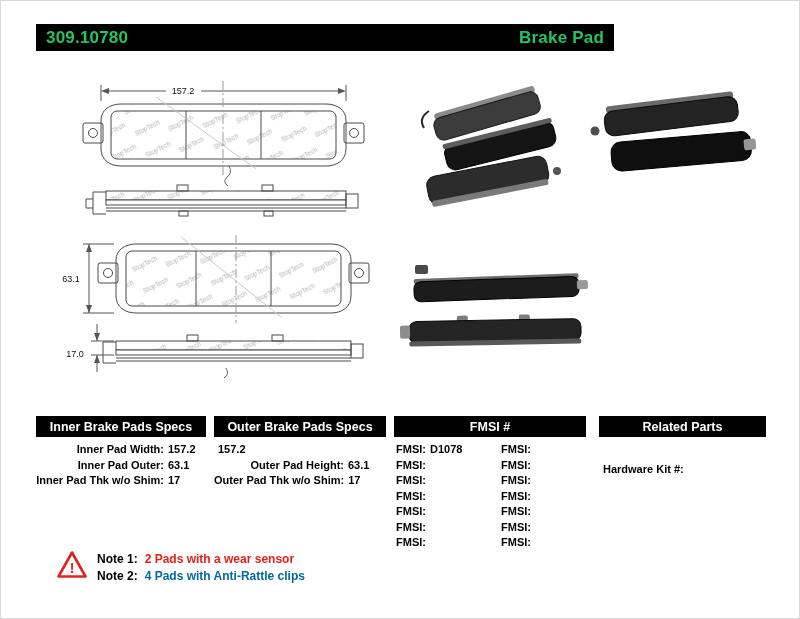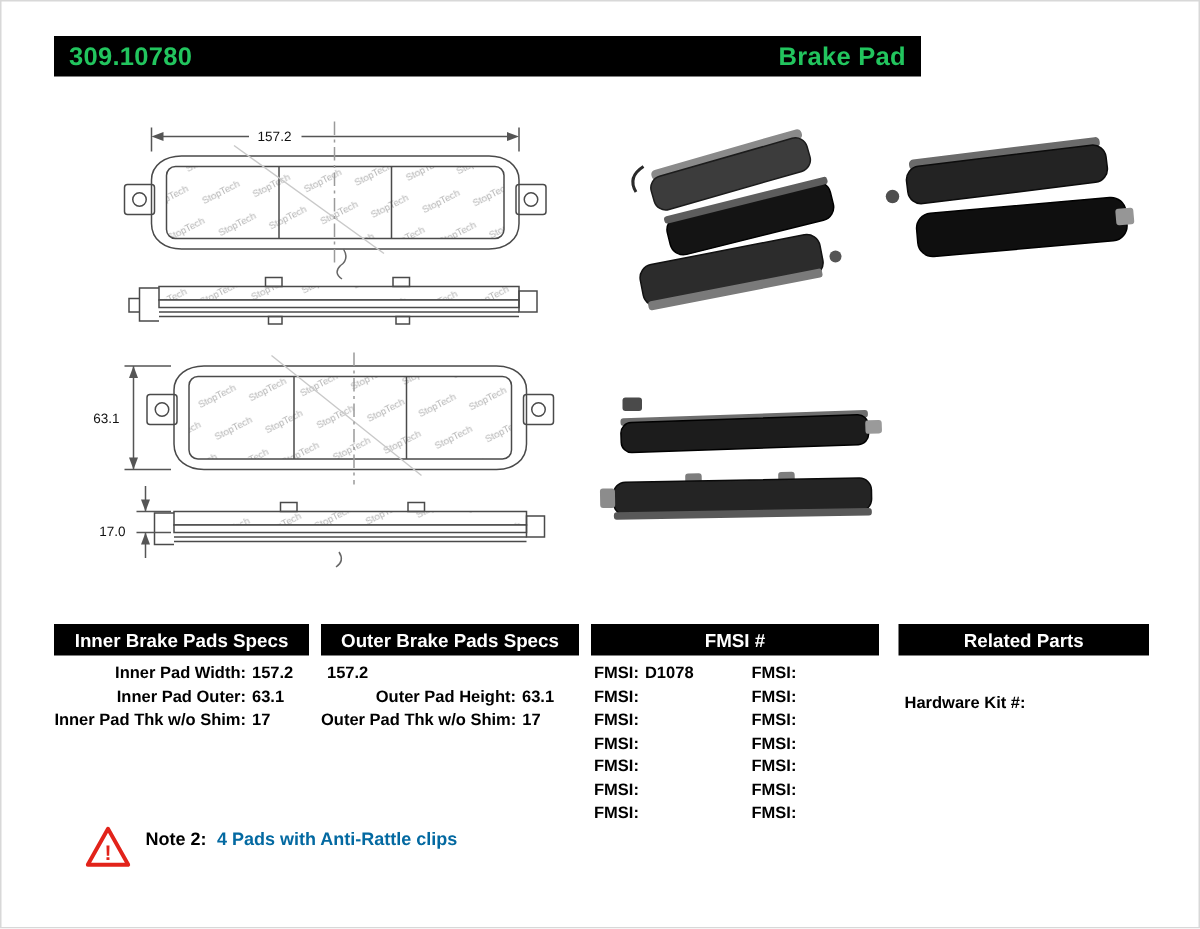--- a/index.html
+++ b/index.html
@@ -298,17 +298,20 @@
   </div>
 
   <div class="warning-icon">
     <svg width="30" height="29" viewBox="0 0 30 29">
       <path d="M15 2.5 L28.5 26.5 L1.5 26.5 Z" fill="none" stroke="#e2231a" stroke-width="2.6" stroke-linejoin="round"></path>
       <text x="15" y="23" text-anchor="middle" font-size="14" font-weight="bold" fill="#e2231a">!</text>
     </svg>
   </div>
   <div class="notes">
     <div class="note-line">
+      <span class="note-label">Note 1:</span><span class="note-text" style="color: rgb(226, 35, 26);">2 Pads with a wear sensor</span>
+    </div>
+    <div class="note-line">
       <span class="note-label">Note 2:</span><span class="note-text" style="color: #0369a1;">4 Pads with Anti-Rattle clips</span>
     </div>
   </div>
 
 </div>
 
 </body></html>

